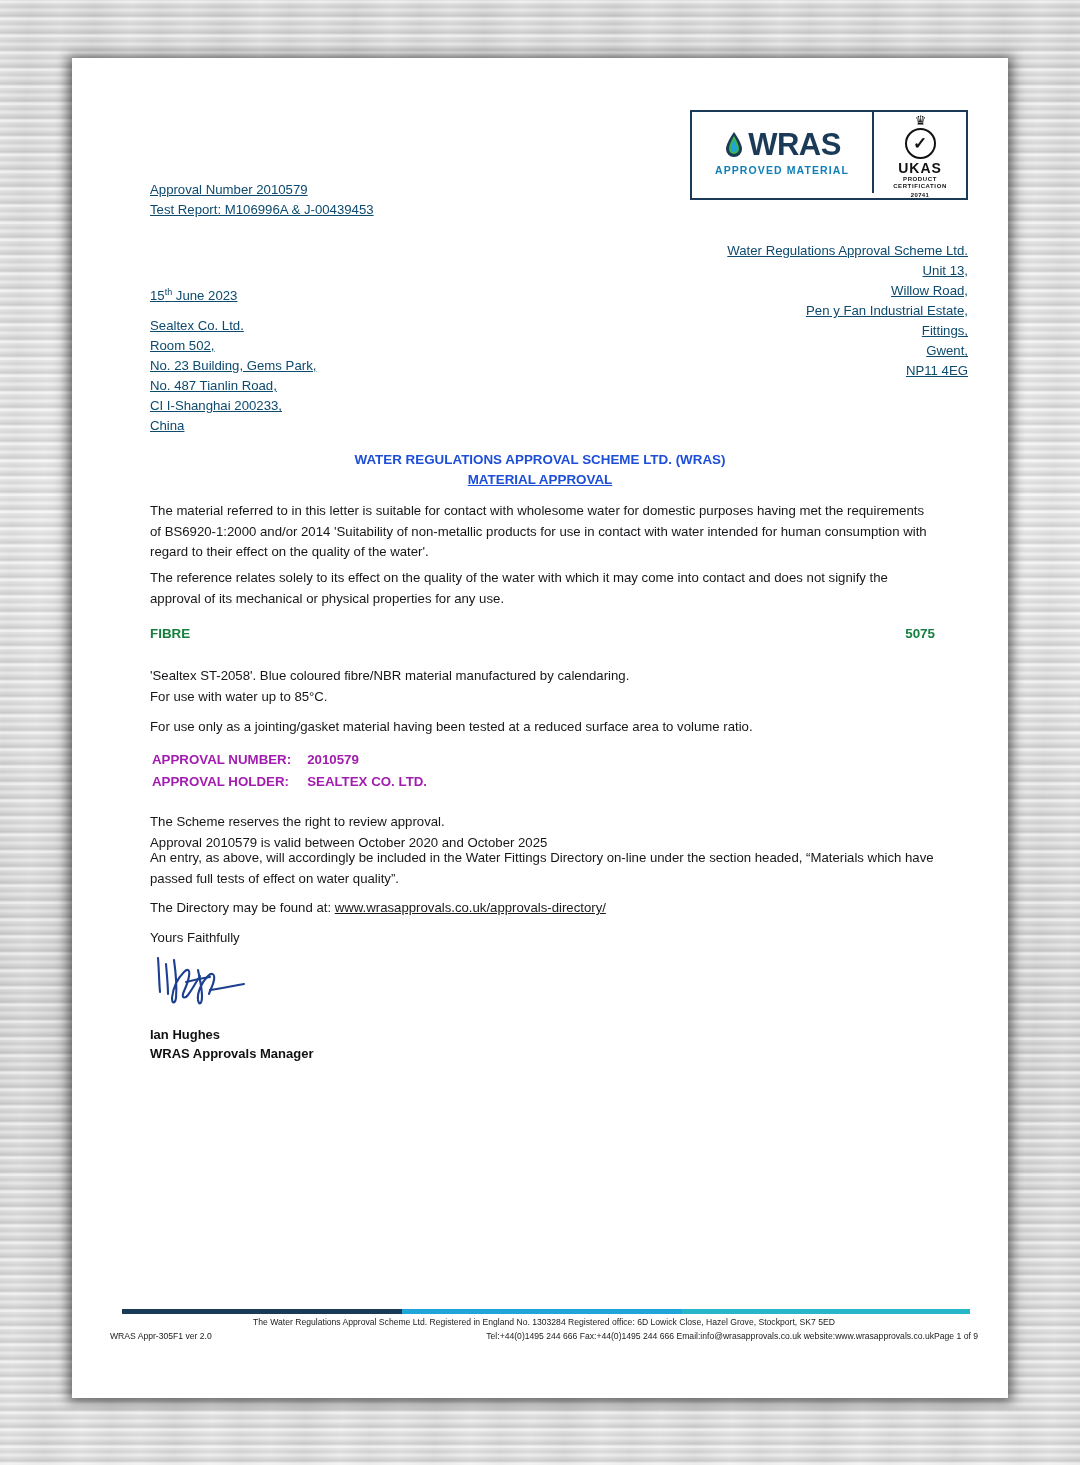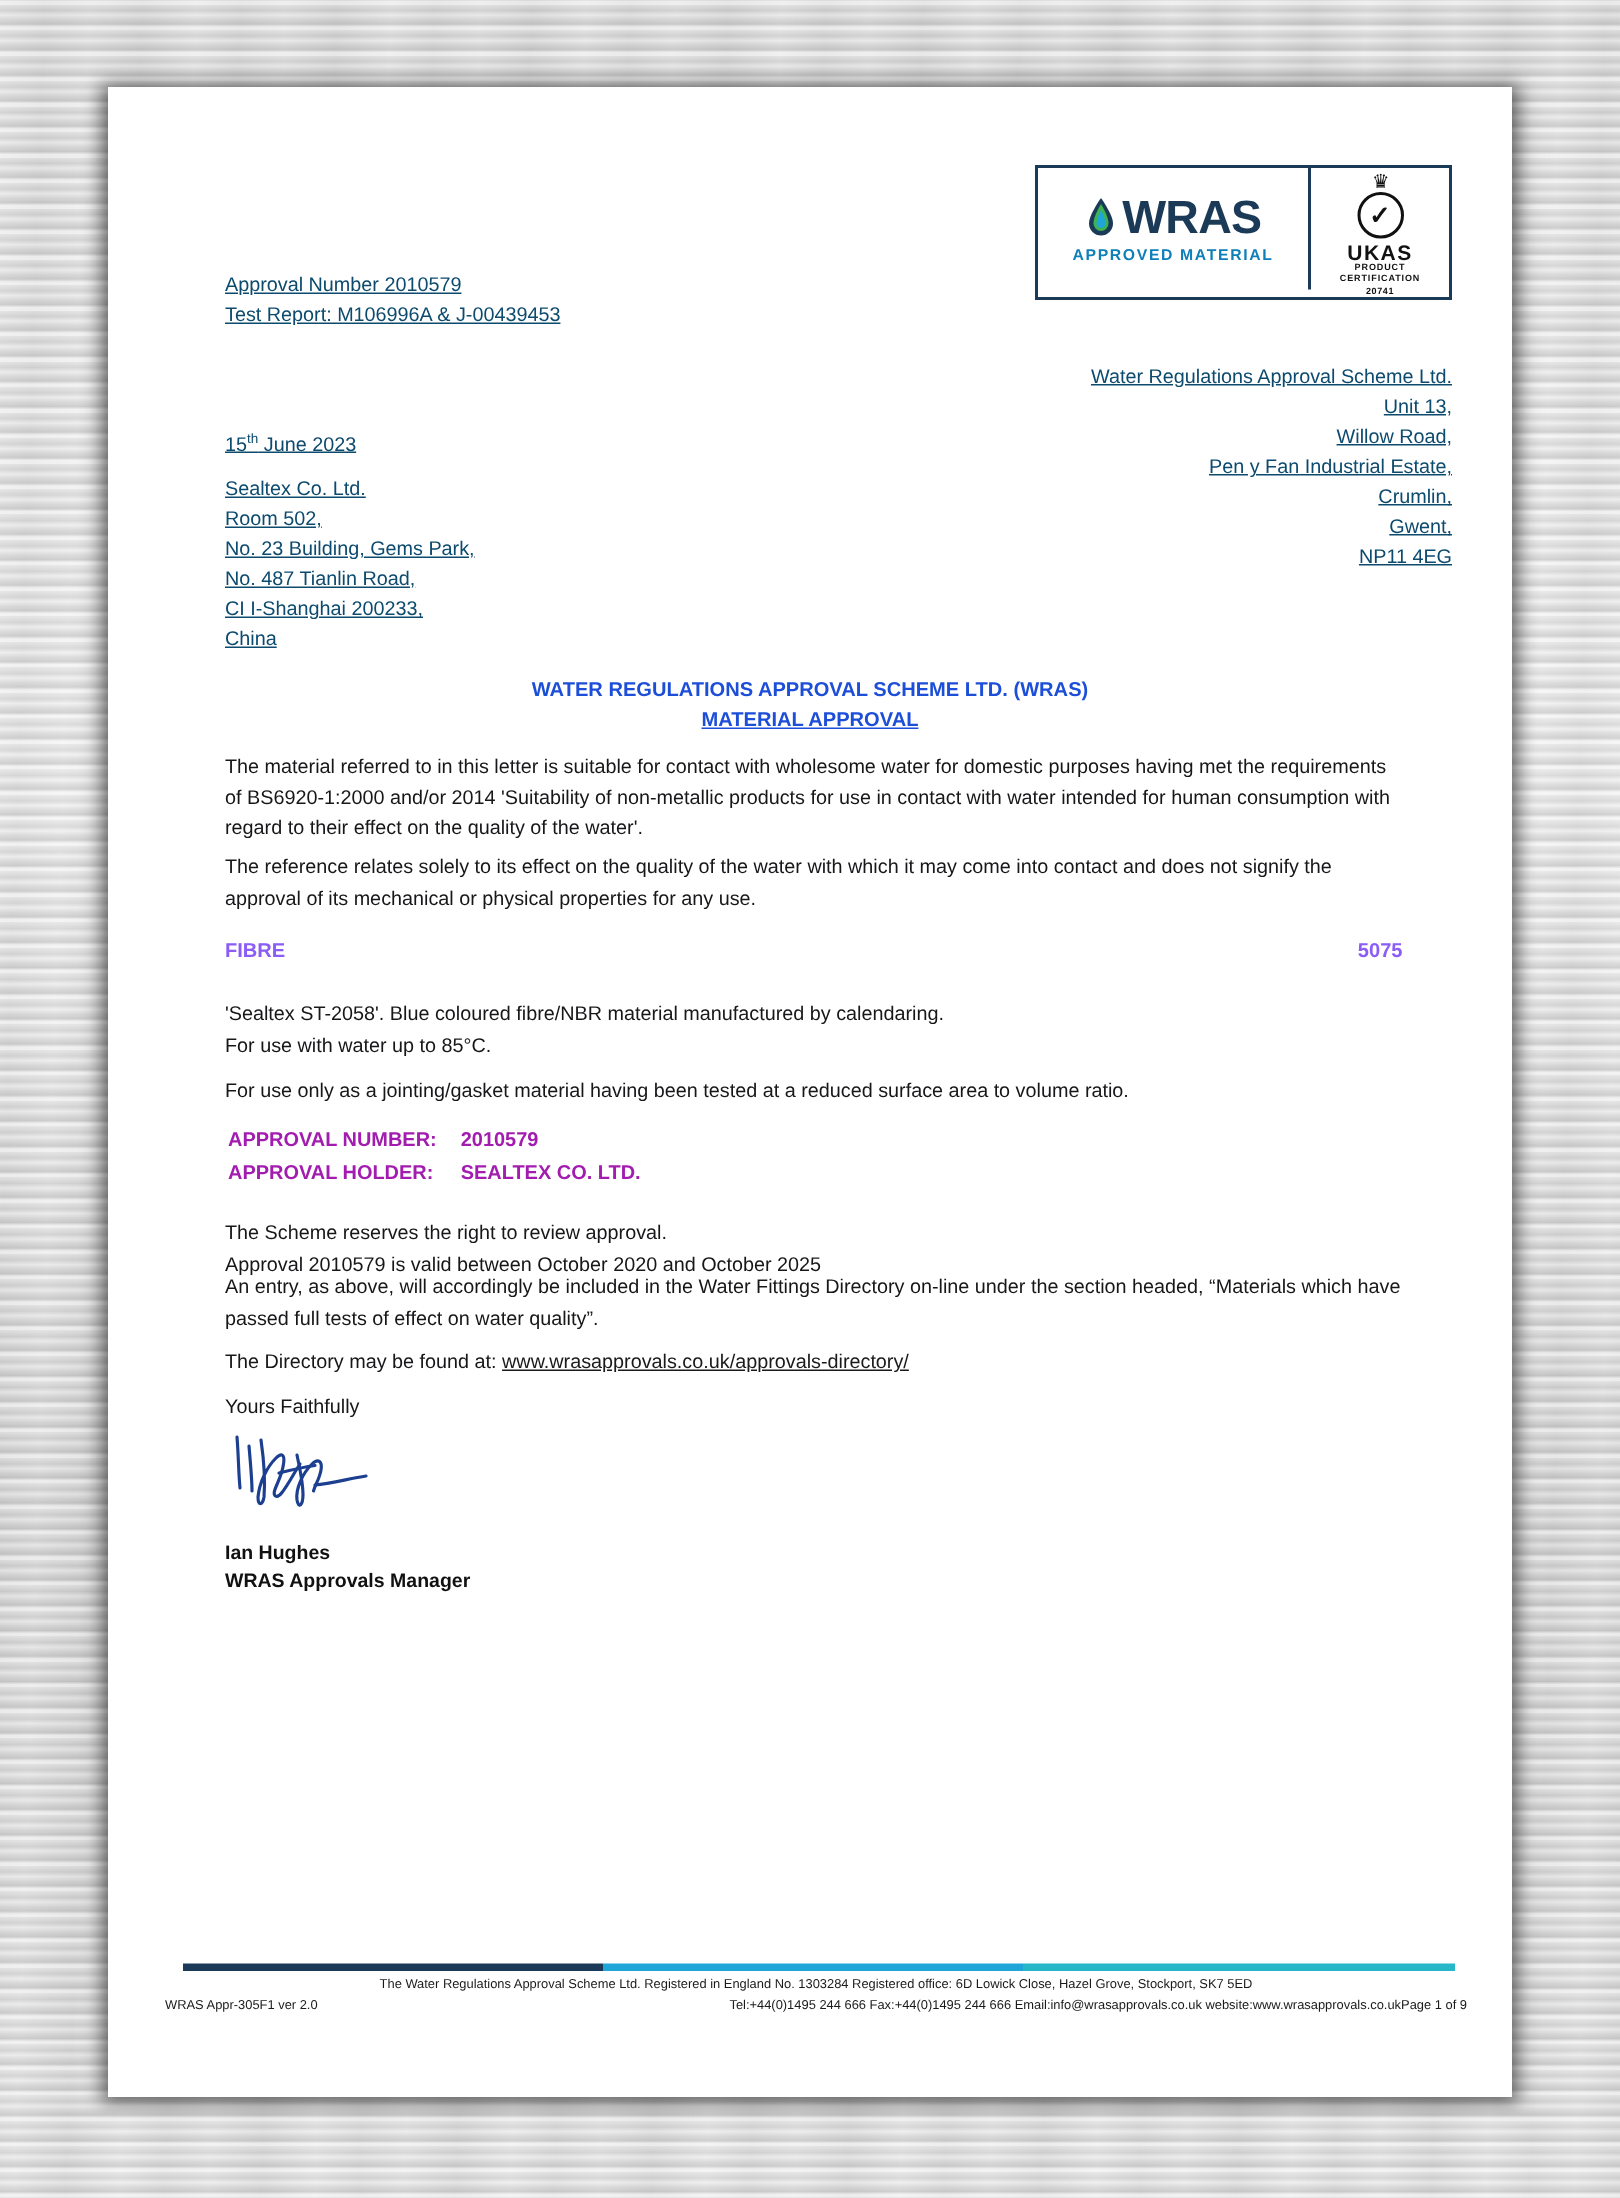--- a/index.html
+++ b/index.html
@@ -226,21 +226,21 @@
 
   #fibre-row {
     position: absolute;
     left: 78px;
     top: 568px;
     width: 785px;
     display: flex;
     justify-content: space-between;
     font-weight: bold;
     font-size: 13.4px;
-    color: #8b5cf6;
+    color: #15803d;
   }
 
   #material-desc { top: 608px; }
   #use-note { top: 659px; }
 
   #approval-fields {
     position: absolute;
     left: 78px;
     top: 690px;
     font-weight: bold;
@@ -348,21 +348,21 @@
     <div id="approval-ref" class="doc-text">
       <div>Approval Number 2010579</div>
       <div>Test Report: M106996A &amp; J-00439453</div>
     </div>
 
     <div id="wras-address" class="doc-text">
       <div>Water Regulations Approval Scheme Ltd.</div>
       <div>Unit 13,</div>
       <div>Willow Road,</div>
       <div>Pen y Fan Industrial Estate,</div>
-      <div>Crumlin,</div>
+      <div>Fittings,</div>
       <div>Gwent,</div>
       <div>NP11 4EG</div>
     </div>
 
     <div id="letter-date" class="doc-text">
       <span>15</span><sup>th</sup><span> June 2023</span>
     </div>
 
     <div id="recipient" class="doc-text">
       <div>Sealtex Co. Ltd.</div>

